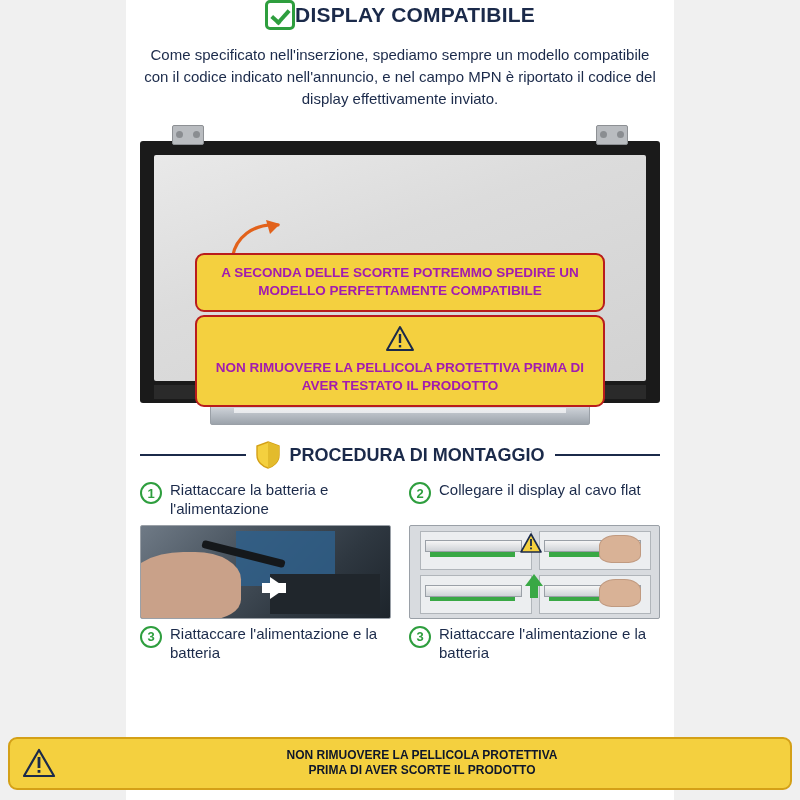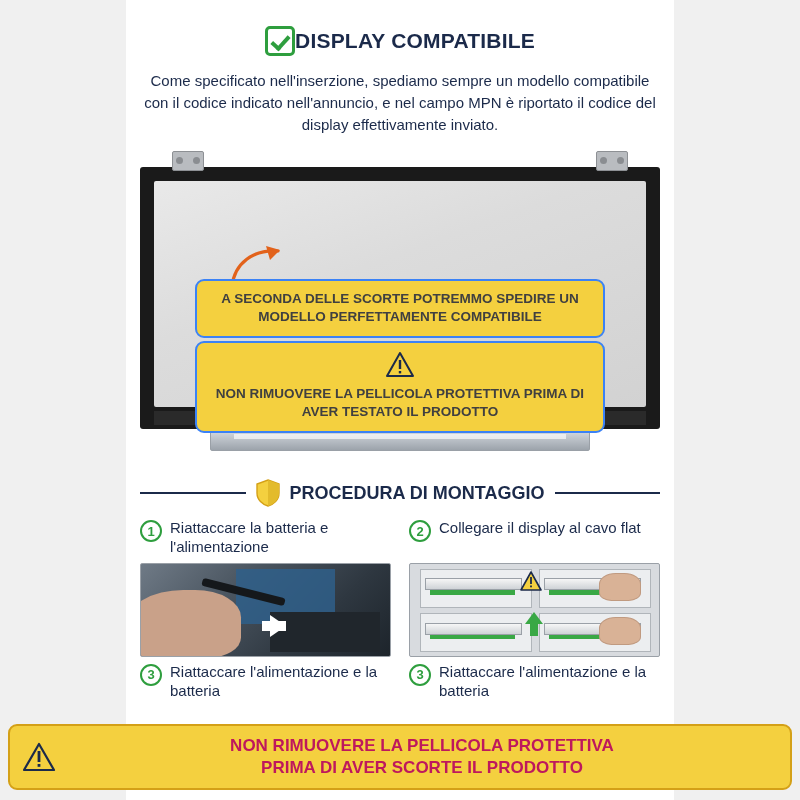--- a/index.html
+++ b/index.html
@@ -38,21 +38,20 @@
     height: 800px;
     background: #ffffff;
   }
 
   
   .header {
     display: flex;
     align-items: center;
     justify-content: center;
     gap: 0;
-    padding-top: 26px;
   }
   .check-badge {
     width: 30px;
     height: 30px;
     border-radius: 5px;
     background: #ffffff;
     border: 3px solid #2e9e3e;
     box-sizing: border-box;
     position: relative;
     flex: none;
@@ -160,25 +159,25 @@
     top: 92px;
     width: 58px;
     height: 46px;
   }
 
   .yellow-box {
     position: absolute;
     left: 55px;
     right: 55px;
     background: #f4d03f;
-    border: 2px solid #3b82f6;
+    border: 2px solid #b91c1c;
     border-radius: 9px;
     box-sizing: border-box;
     text-align: center;
-    color: #404040;
+    color: #a21caf;
     font-weight: bold;
     font-size: 13.5px;
     line-height: 1.35;
     padding: 9px 8px;
   }
   .yellow-box.box1 { top: 128px; }
   .yellow-box.box2 {
     top: 190px;
     display: flex;
     align-items: center;
@@ -194,21 +193,21 @@
     height: 25px;
   }
   .warn-tri-outline svg { display: block; }
   .box2-text { flex: 1; text-align: center; }
 
   
   .section-head {
     display: flex;
     align-items: center;
     gap: 10px;
-    margin: 28px 14px 0 14px;
+    margin: 16px 14px 0 14px;
   }
   .section-head .rule {
     flex: 1;
     height: 2px;
     background: #1b2a4a;
   }
   .shield {
     width: 24px;
     height: 28px;
     flex: none;
@@ -370,23 +369,23 @@
     border-radius: 9px;
     box-sizing: border-box;
     padding: 9px 12px;
     display: flex;
     align-items: center;
     gap: 10px;
   }
   .footer-warn .txt {
     flex: 1;
     text-align: center;
-    color: #be185d;
+    color: #0f172a;
     font-weight: bold;
-    font-size: 17px;
+    font-size: 12px;
     line-height: 1.3;
   }
 </style>
 </head>
 <body>
 
 <div class="page">
 
   <div class="side-band left"></div>
   <div class="side-band right"></div>

